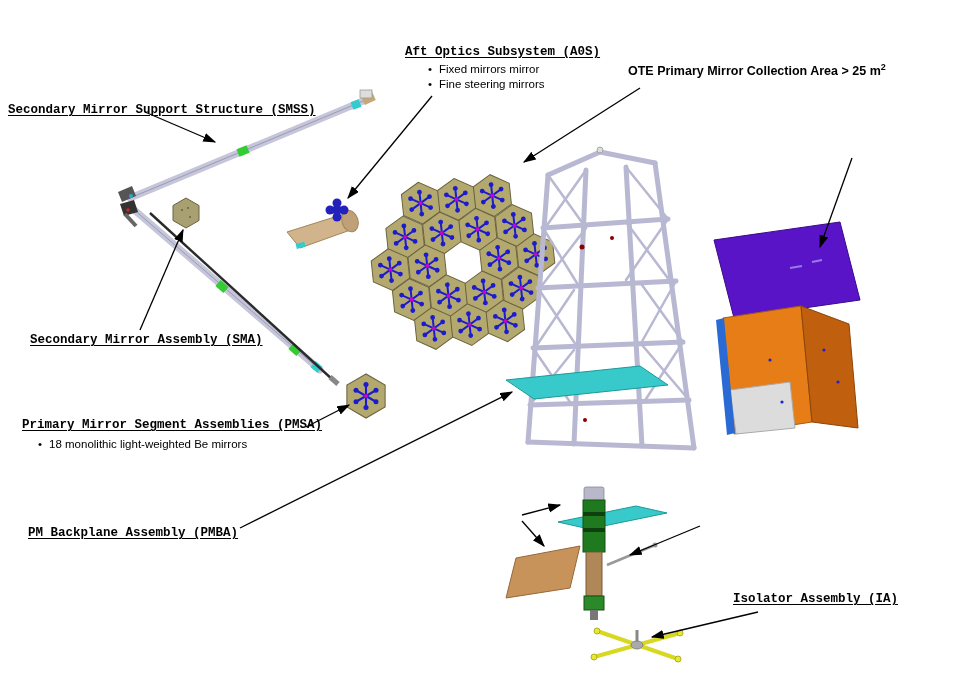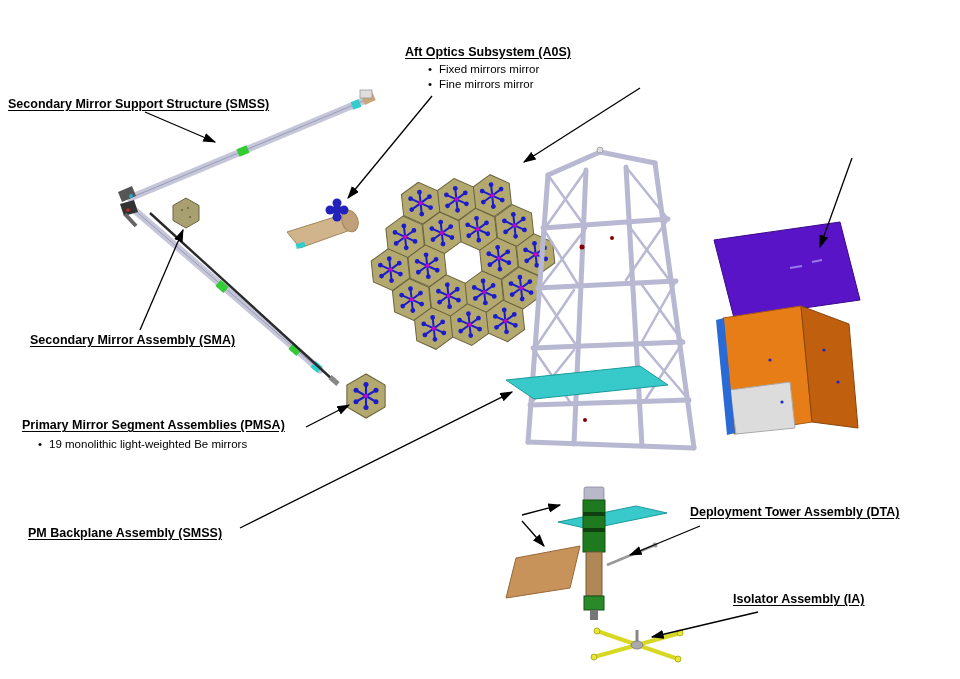--- a/index.html
+++ b/index.html
@@ -1,20 +1,20 @@
 <!DOCTYPE html>
 <html><head>
 <meta charset="utf-8">
 <style>
   html,body{margin:0;padding:0;background:#fff;}
   .stage{position:relative;width:960px;height:679px;background:#fff;overflow:hidden;
          font-family:"Liberation Sans",sans-serif;}
   .stage svg{position:absolute;left:0;top:0;}
   .label{position:absolute;font:700 12.5px "Liberation Sans",sans-serif;color:#000;white-space:nowrap;}
-  .ul{text-decoration:underline;text-underline-offset:2px;}
+  .ul{text-decoration:underline;text-underline-offset:2px;font-family:Liberation Mono, monospace;}
   .bullet{position:absolute;font:400 11.5px "Liberation Sans",sans-serif;color:#000;white-space:nowrap;}
   .bullet::before{content:"•";margin-right:7px;}
   sup{font-size:9px;}
 </style>
 </head>
 <body>
 
 <div class="stage">
 
 <svg width="960" height="679" viewBox="0 0 960 679">
@@ -195,33 +195,35 @@
     <line x1="140" y1="330" x2="183" y2="230" marker-end="url(#ah)"></line>
     <line x1="306" y1="427" x2="349" y2="405" marker-end="url(#ah)"></line>
     <line x1="240" y1="528" x2="512" y2="392" marker-end="url(#ah)"></line>
     <line x1="522" y1="515" x2="560" y2="505" marker-end="url(#ah)"></line>
     <line x1="522" y1="521" x2="544" y2="546" marker-end="url(#ah)"></line>
     <line x1="700" y1="526" x2="630" y2="555" marker-end="url(#ah)"></line>
     <line x1="758" y1="612" x2="652" y2="637" marker-end="url(#ah)"></line>
   </g>
 </svg>
 
-<div class="label ul" style="left:8px;top:97px">Secondary Mirror Support Structure (SMSS)</div>
+<div class="label ul" style="left:8px;top:103px">Secondary Mirror Support Structure (SMSS)</div>
 
 <div class="label ul" style="left:405px;top:45px">Aft Optics Subsystem (A0S)</div>
 <div class="bullet" style="left:428px;top:63px"><span>Fixed mirrors mirror</span></div>
-<div class="bullet" style="left:428px;top:78px"><span>Fine mirrors mirror</span></div>
-
+<div class="bullet" style="left:428px;top:78px"><span>Fine steering mirrors</span></div>
+
+<div class="label" style="left:628px;top:62px">
+  <span>OTE Primary Mirror Collection Area &gt; 25 m</span><sup>2</sup>
+</div>
 
 
 <div class="label ul" style="left:30px;top:333px">Secondary Mirror Assembly (SMA)</div>
 
 <div class="label ul" style="left:22px;top:418px">Primary Mirror Segment Assemblies (PMSA)</div>
-<div class="bullet" style="left:38px;top:438px"><span>19 monolithic light-weighted Be mirrors</span></div>
-
-<div class="label ul" style="left:28px;top:526px">PM Backplane Assembly (SMSS)</div>
-
-
-<div class="label ul" style="left:690px;top:505px">Deployment Tower Assembly (DTA)</div>
+<div class="bullet" style="left:38px;top:438px"><span>18 monolithic light-weighted Be mirrors</span></div>
+
+<div class="label ul" style="left:28px;top:526px">PM Backplane Assembly (PMBA)</div>
+
+
 
 <div class="label ul" style="left:733px;top:592px">Isolator Assembly (IA)</div>
 
 </div>
 
 </body></html>

